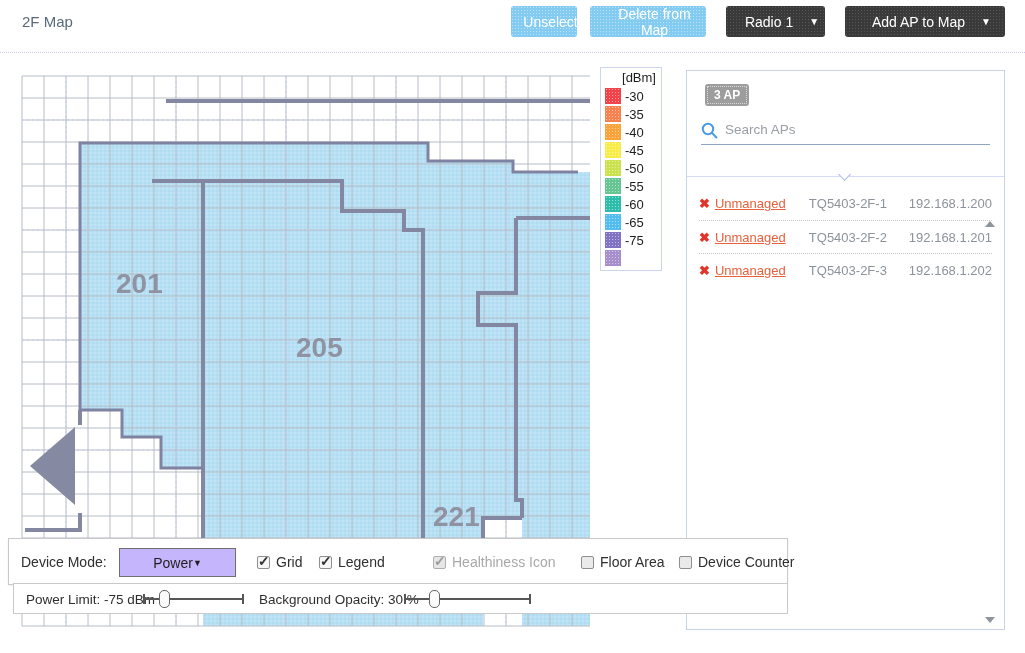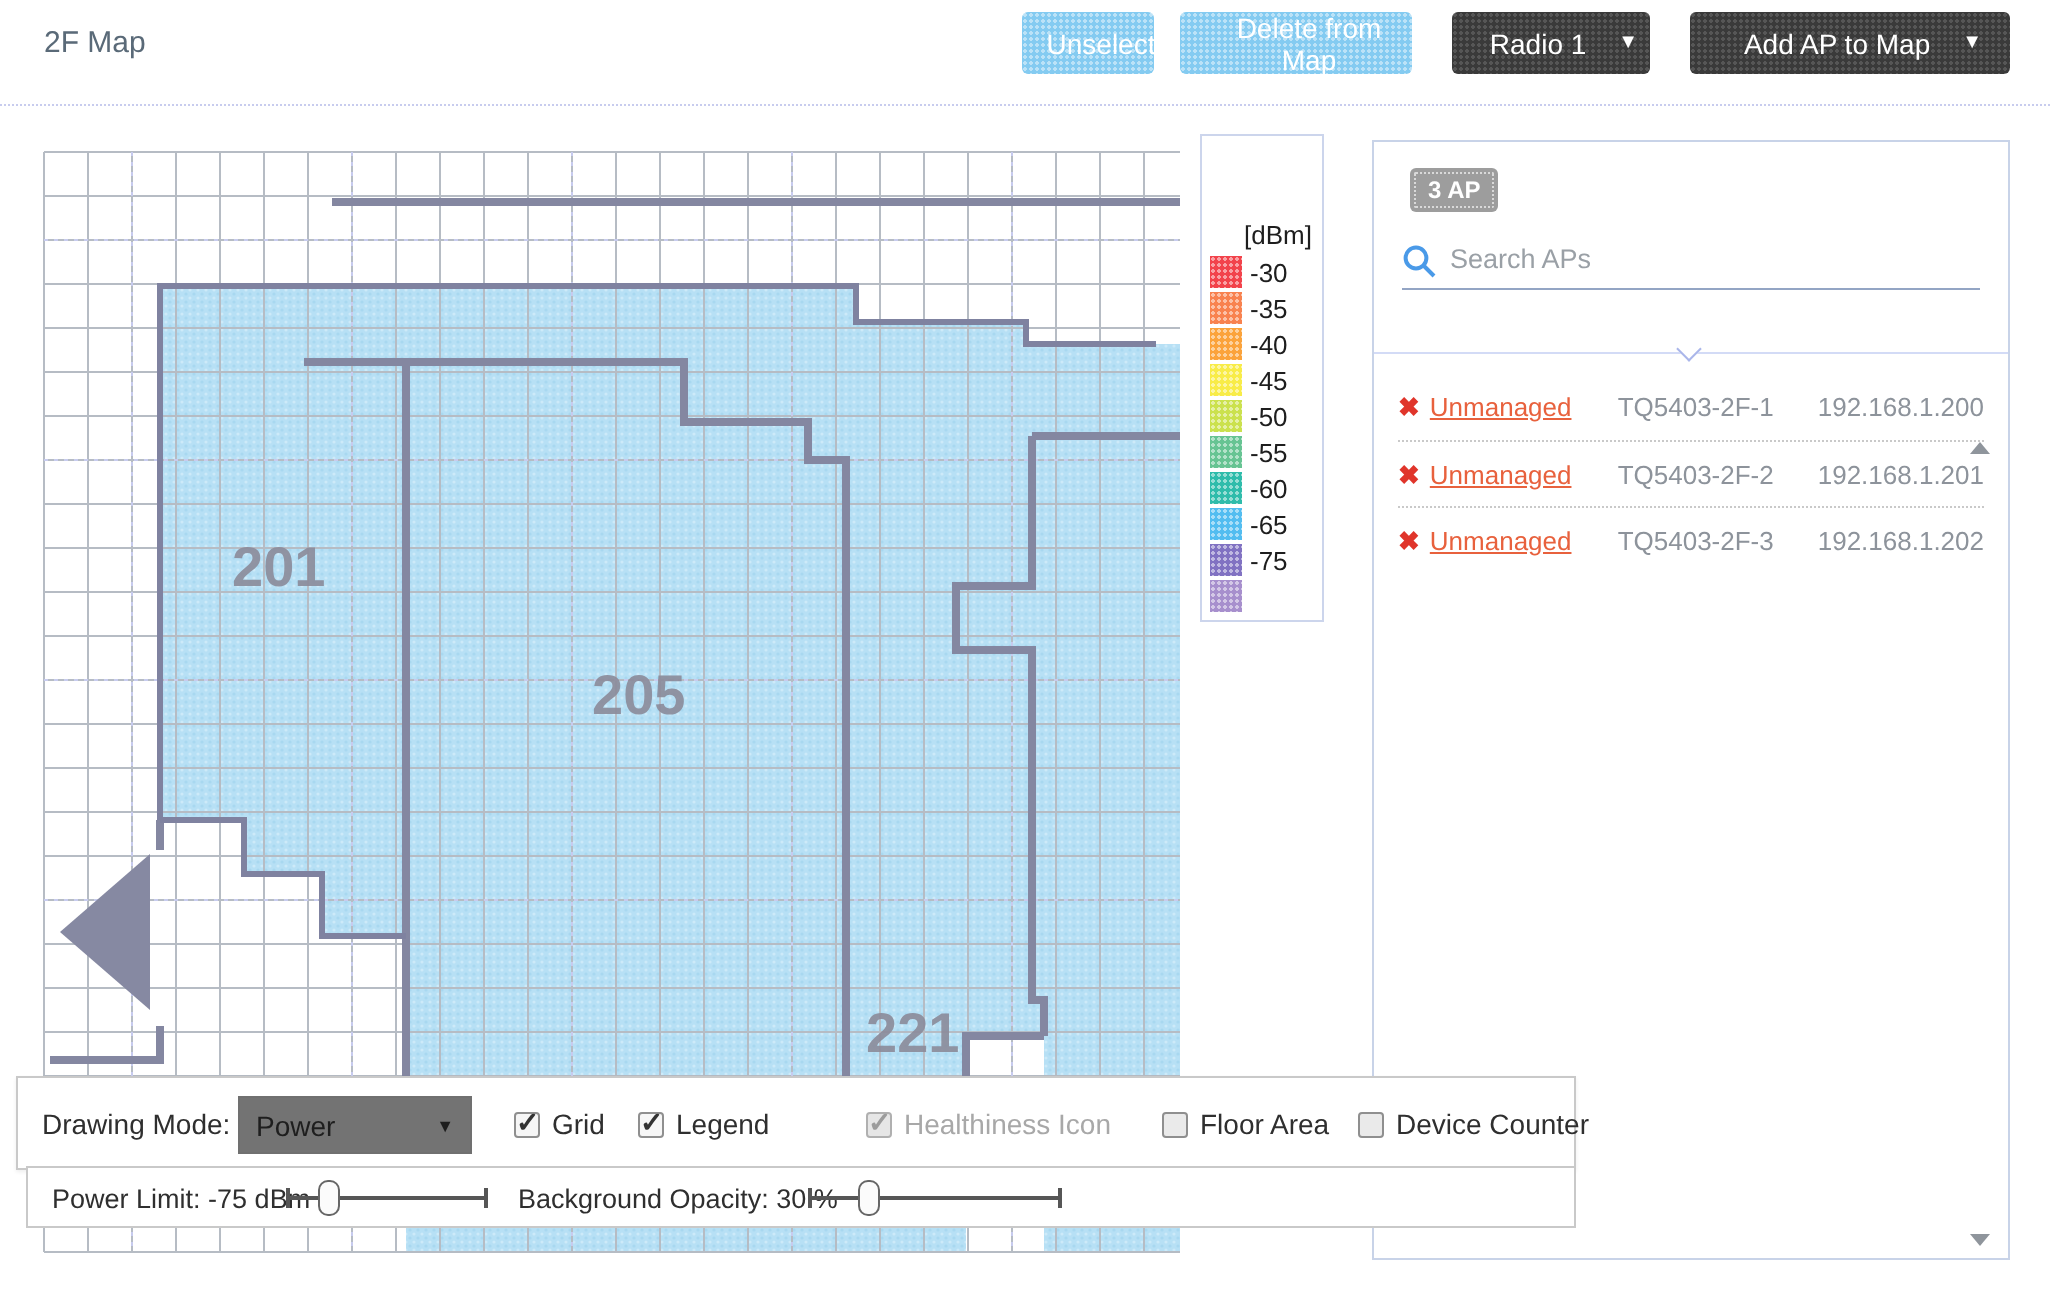--- a/index.html
+++ b/index.html
@@ -28,21 +28,21 @@
   #btn-radio    { left:726px; width:99px; }
   #btn-addap    { left:845px; width:160px; }
 
   
   #floor-map { position:absolute; left:18px; top:68px; }
   .room-label { font-size:28px; font-weight:bold; fill:#8b8b9a; opacity:.9; }
 
   
   .legend { position:absolute; left:600px; top:67px; width:62px;
             background:#fff; border:1px solid #ccd5ec; padding:2px 0 3px 4px; }
-  .legend-title { font-size:13px; color:#1e1e1e; text-align:right; padding-right:5px; margin-bottom:2px;margin-top:40px; }
+  .legend-title { font-size:13px; color:#1e1e1e; text-align:right; padding-right:5px; margin-bottom:2px; }
   .legend-row { display:flex; align-items:center; height:18px; }
   .swatch { width:16px; height:16px; margin-right:4px;
     background-image: radial-gradient(rgba(255,255,255,.5) .8px, transparent .9px);
     background-size:3px 3px; }
   .legend-label { font-size:13px; color:#1e1e1e; }
 
   
   .ap-panel { position:absolute; left:686px; top:70px; width:319px; height:560px;
               background:#fff; border:1px solid #c8d3e8; }
   .ap-badge { position:absolute; left:18px; top:13px; background:#9d9d9d; color:#fff;
@@ -75,22 +75,22 @@
     border-bottom:6px solid #8f959c; cursor:pointer; }
   .scroll-down { position:absolute; right:9px; top:546px; width:0; height:0;
     border-left:5px solid transparent; border-right:5px solid transparent;
     border-top:6px solid #8f959c; cursor:pointer; }
 
   
   .draw-panel { position:absolute; left:8px; top:538px; width:780px; height:47px;
                 background:#fff; border:1px solid #c9c9c9; box-shadow:0 1px 2px rgba(0,0,0,.07); z-index:5; }
   .draw-label { position:absolute; left:12px; top:15px; font-size:14px; color:#2f2f2f; }
   .mode-select { position:absolute; left:110px; top:9px; width:117px; height:29px;
-                 border:1px solid #707070; background:#737373; display:flex; align-items:center;
-                 justify-content:space-between; padding:0 8px; font-size:14px; color:#1e1e1e; cursor:pointer; }
+                 border:1px solid #707070; background:#c4b5fd; display:flex; align-items:center;
+                 justify-content:center; padding:0 8px; font-size:14px; color:#1e1e1e; cursor:pointer; }
   .mode-select .caret { color:#1e1e1e; font-size:9px; }
   .cb { position:absolute; top:15px; display:flex; align-items:center; gap:6px; cursor:pointer; }
   .cb-box { width:13px; height:13px; border:1px solid #8f8f8f; background:#eaeaea;
             border-radius:2px; position:relative; }
   .cb.checked .cb-box { background:#f6f6f6; }
   .cb.checked .cb-box::after { content:"\2713"; position:absolute; left:0; top:-4px;
             font-size:14px; font-weight:bold; color:#333; }
   .cb.disabled .cb-box { background:#e6e6e6; border-color:#b0b0b0; }
   .cb.disabled .cb-box::after { color:#9c9c9c; }
   .cb-label { font-size:14px; color:#2f2f2f; white-space:nowrap; }
@@ -307,21 +307,21 @@
       <span class="c2 cell-gray">TQ5403-2F-3</span>
       <span class="c3 cell-gray">192.168.1.202</span>
     </div>
   </div>
 
   <div class="scroll-up"></div>
   <div class="scroll-down"></div>
 </div>
 
 <div class="draw-panel">
-  <span class="draw-label">Drawing Mode:</span>
+  <span class="draw-label">Device Mode:</span>
   <div class="mode-select">
     <span>Power</span>
     <span class="caret">▼</span>
   </div>
   <div class="cb checked" id="cb-0">
     <span class="cb-box"></span>
     <span class="cb-label">Grid</span>
   </div>
   <div class="cb checked" id="cb-1">
     <span class="cb-box"></span>

